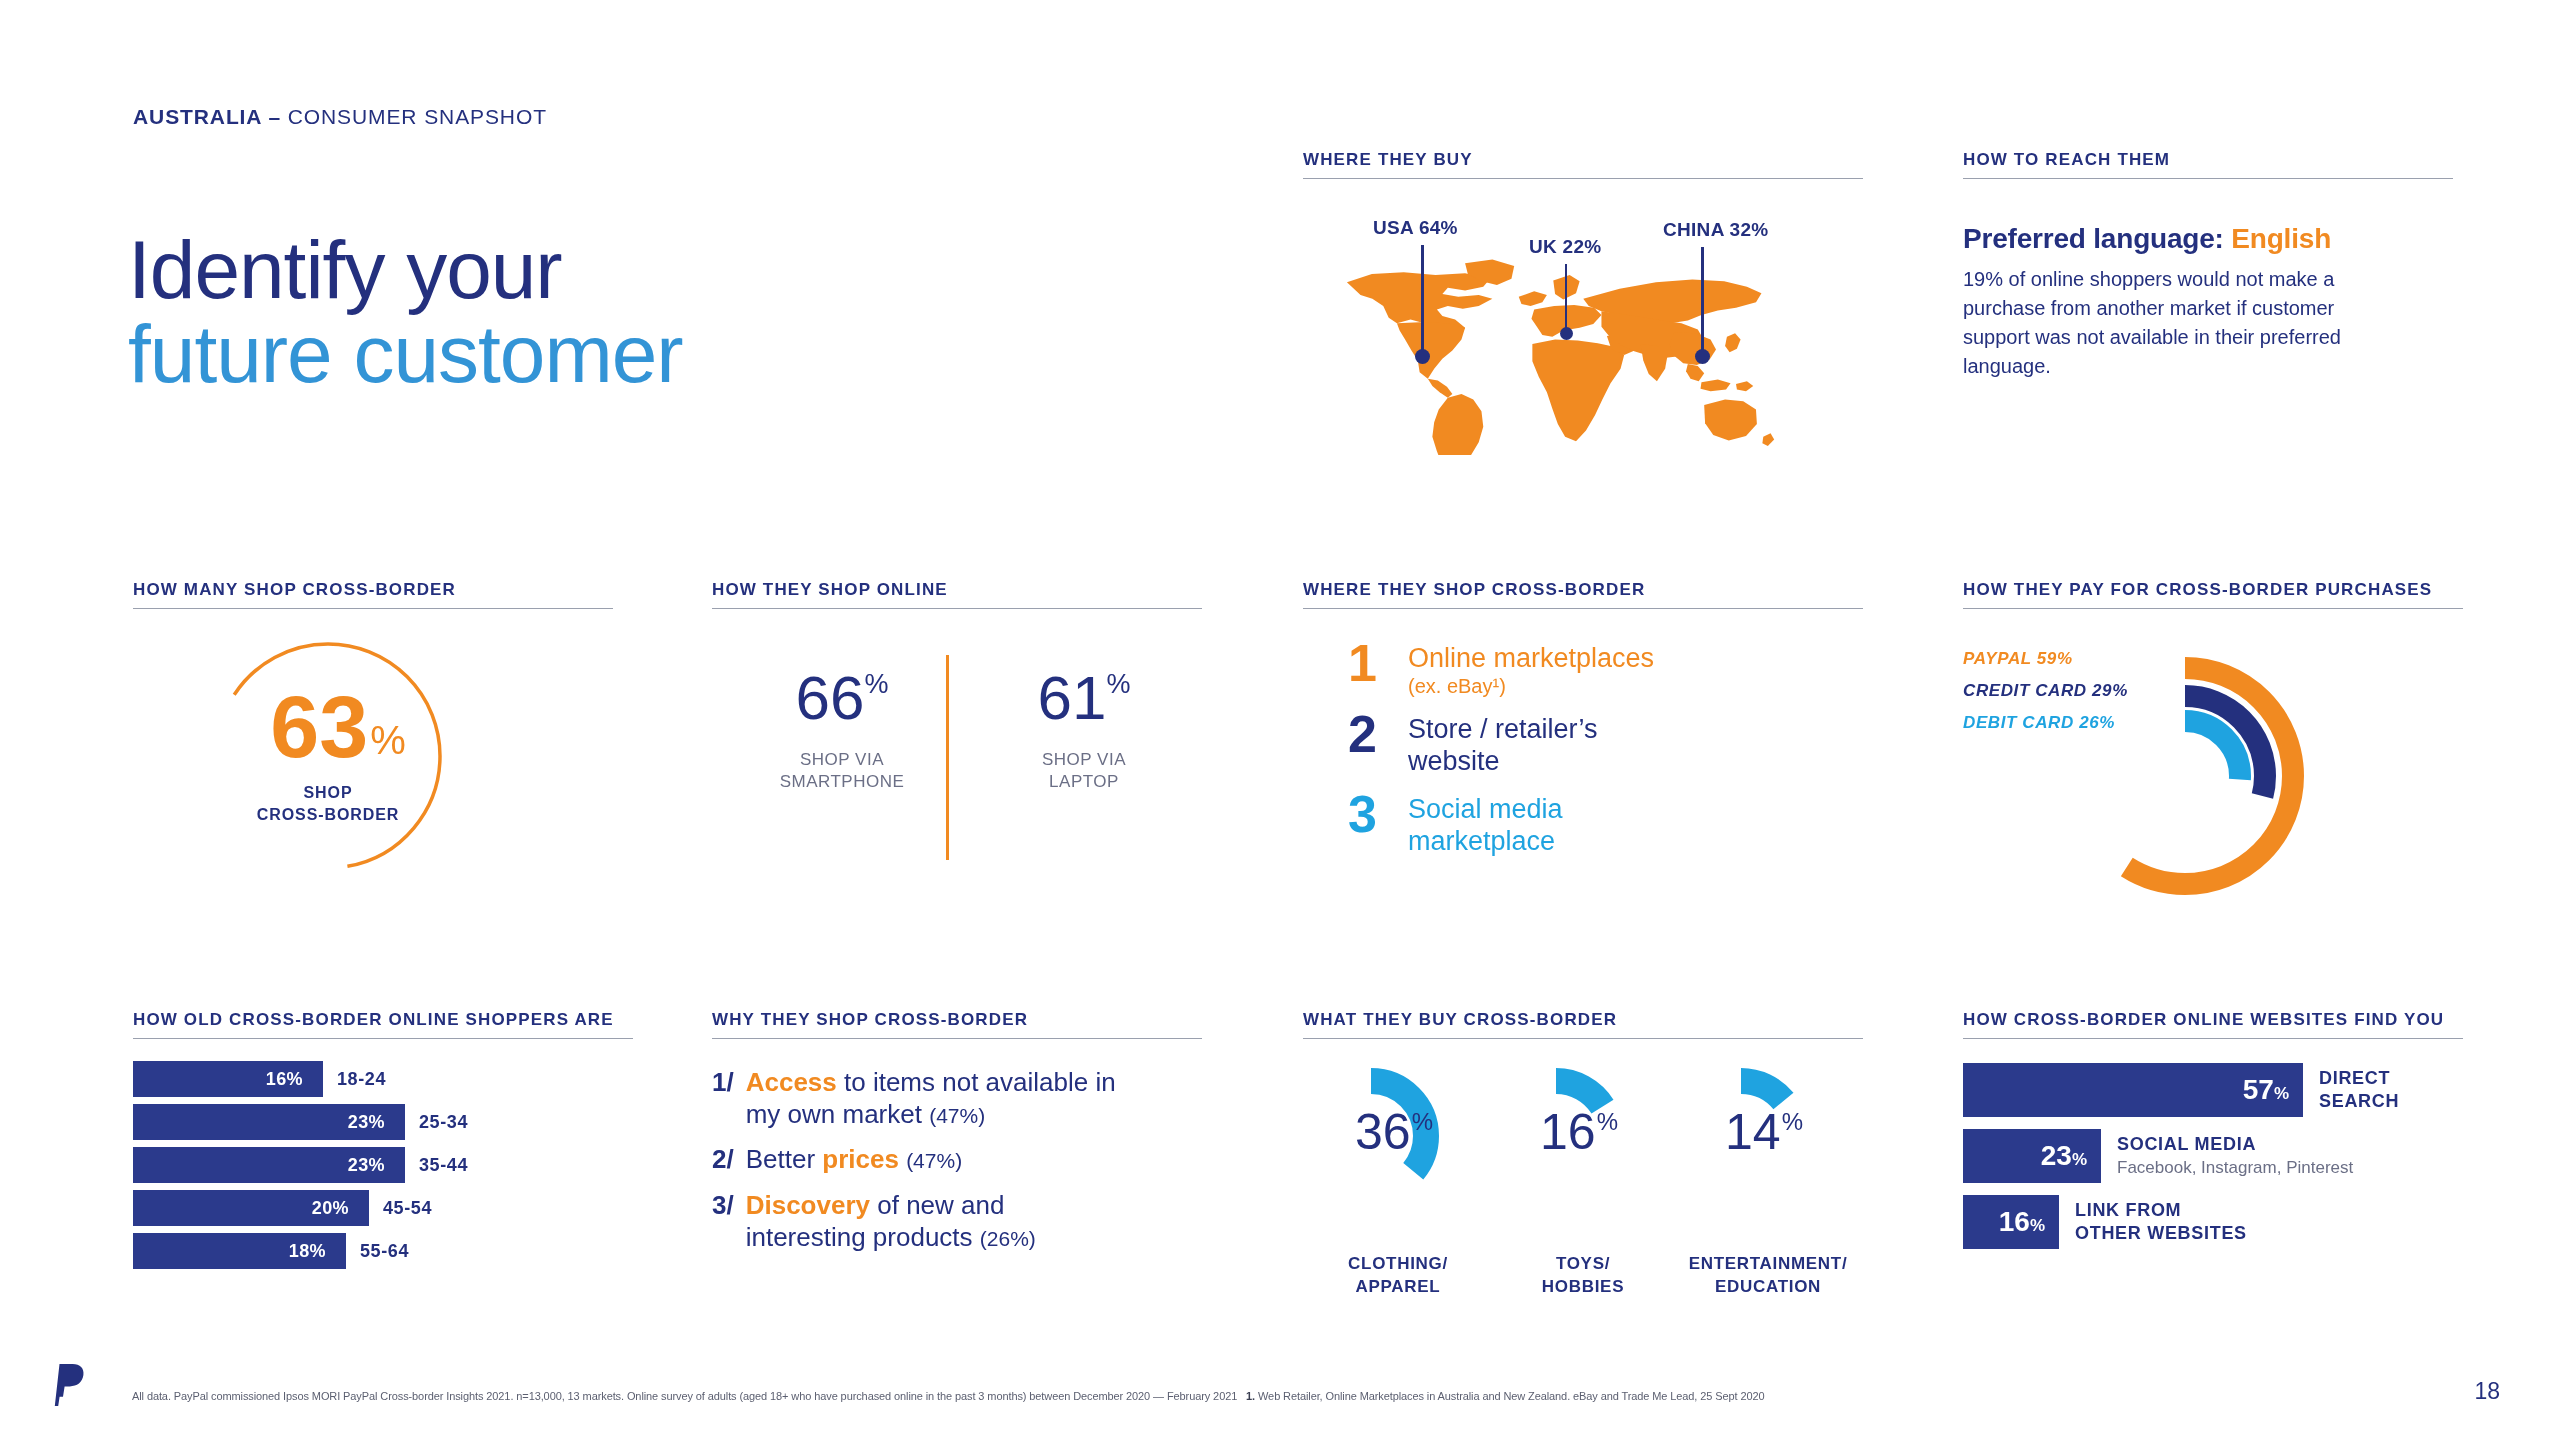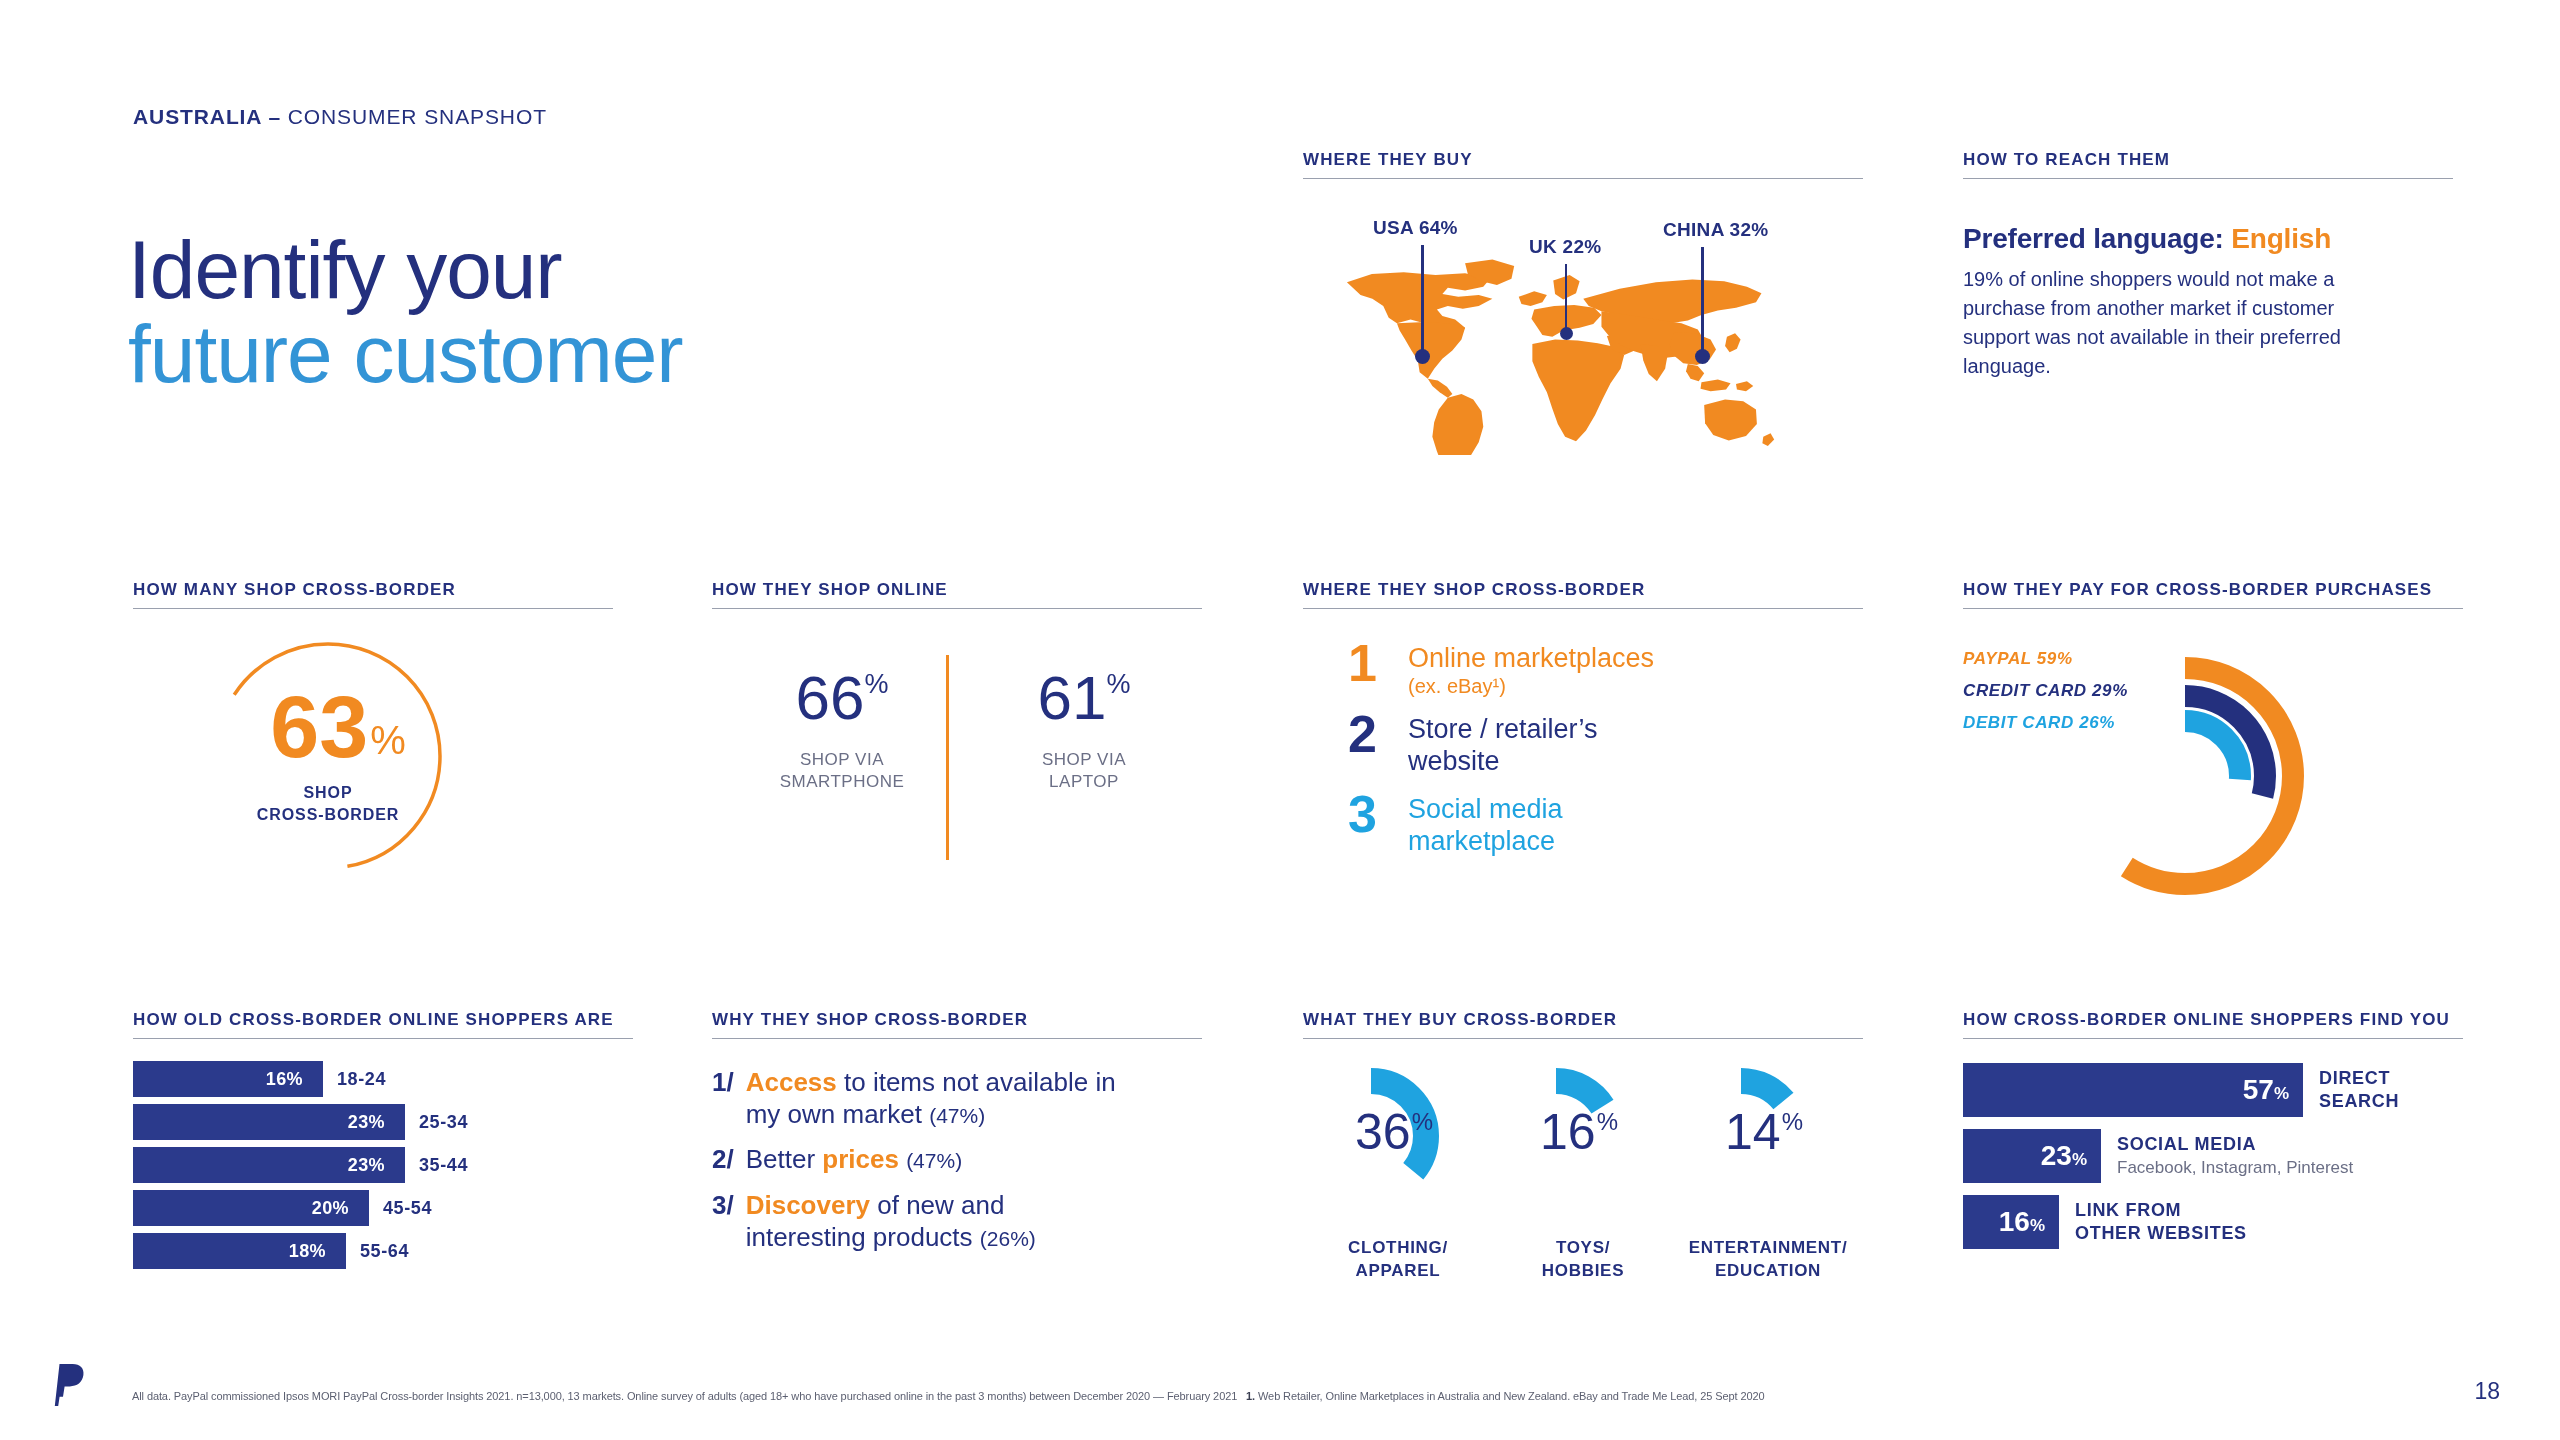--- a/index.html
+++ b/index.html
@@ -157,21 +157,21 @@
   .buy-item { position: absolute; width: 190px; text-align: center; }
   .buy-gfx { position: relative; height: 150px; }
   .buy-svg { position: absolute; left: 48px; top: 0; width: 140px; height: 150px; }
   .buy-num {
     position: absolute; left: 0; top: 46px; width: 130px; text-align: right;
     font-size: 50px; font-weight: 400; color: var(--navy); line-height: 1;
     display: flex; align-items: flex-start; justify-content: flex-end;
   }
   .buy-num .pc { font-size: 24px; margin-top: 3px; margin-left: 1px;}
   .buy-cap {
-    margin-top: 26px; font-size: 17px; font-weight: 700; color: var(--navy);
+    margin-top: 42px; font-size: 17px; font-weight: 700; color: var(--navy);
     letter-spacing: 0.7px; line-height: 1.35;
   }
 
   
   #panel-findyou { left: 1963px; top: 1010px; width: 500px; }
   .find-list { margin-top: 24px; }
   .find-row { display: flex; align-items: center; margin-bottom: 12px; }
   .find-bar {
     height: 54px; background: #2b3a8c; display: flex; align-items: center;
     justify-content: flex-end; padding-right: 14px;
@@ -512,21 +512,21 @@
         <div class="buy-cap">
           <div>ENTERTAINMENT/</div>
           <div>EDUCATION</div>
         </div>
       </div>
 
     </div>
   </div>
 
   <div class="panel" id="panel-findyou">
-    <div class="panel-title">HOW CROSS-BORDER ONLINE SHOPPERS FIND YOU</div>
+    <div class="panel-title">HOW CROSS-BORDER ONLINE WEBSITES FIND YOU</div>
     <div class="rule"></div>
 
     <div class="find-list">
 
       <div class="find-row">
         <div class="find-bar" style="width:340px;">
           <span class="v">
             <span>57</span>
             <span class="pc">%</span>
           </span>

